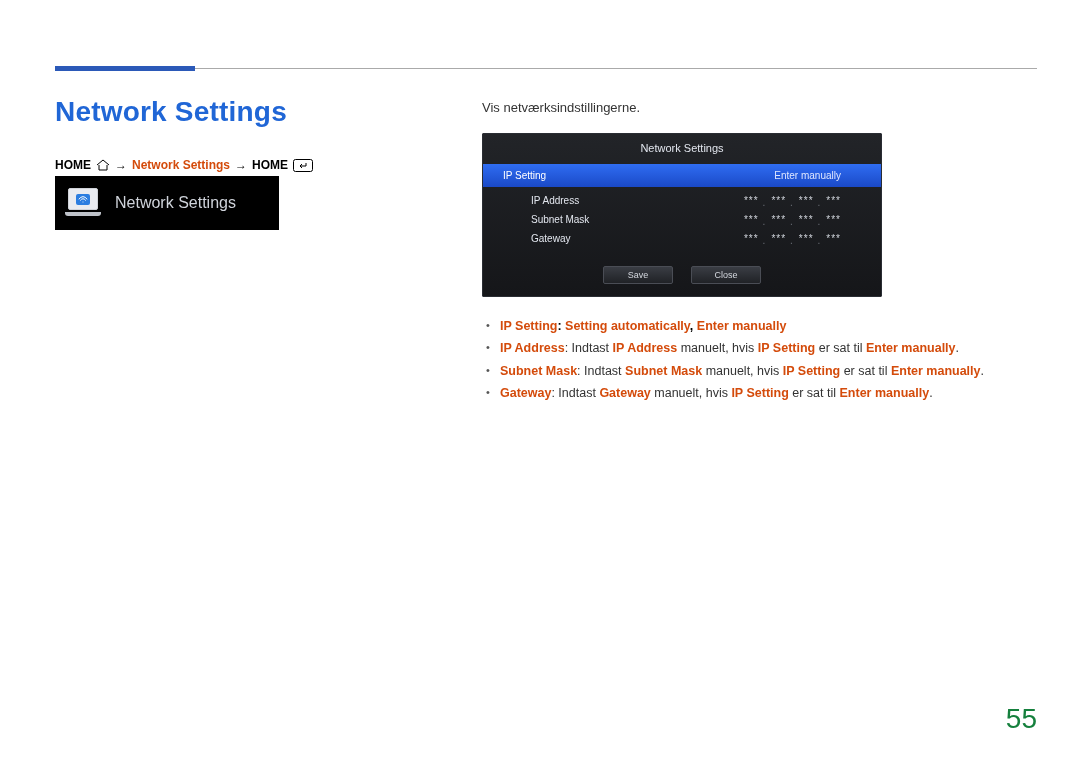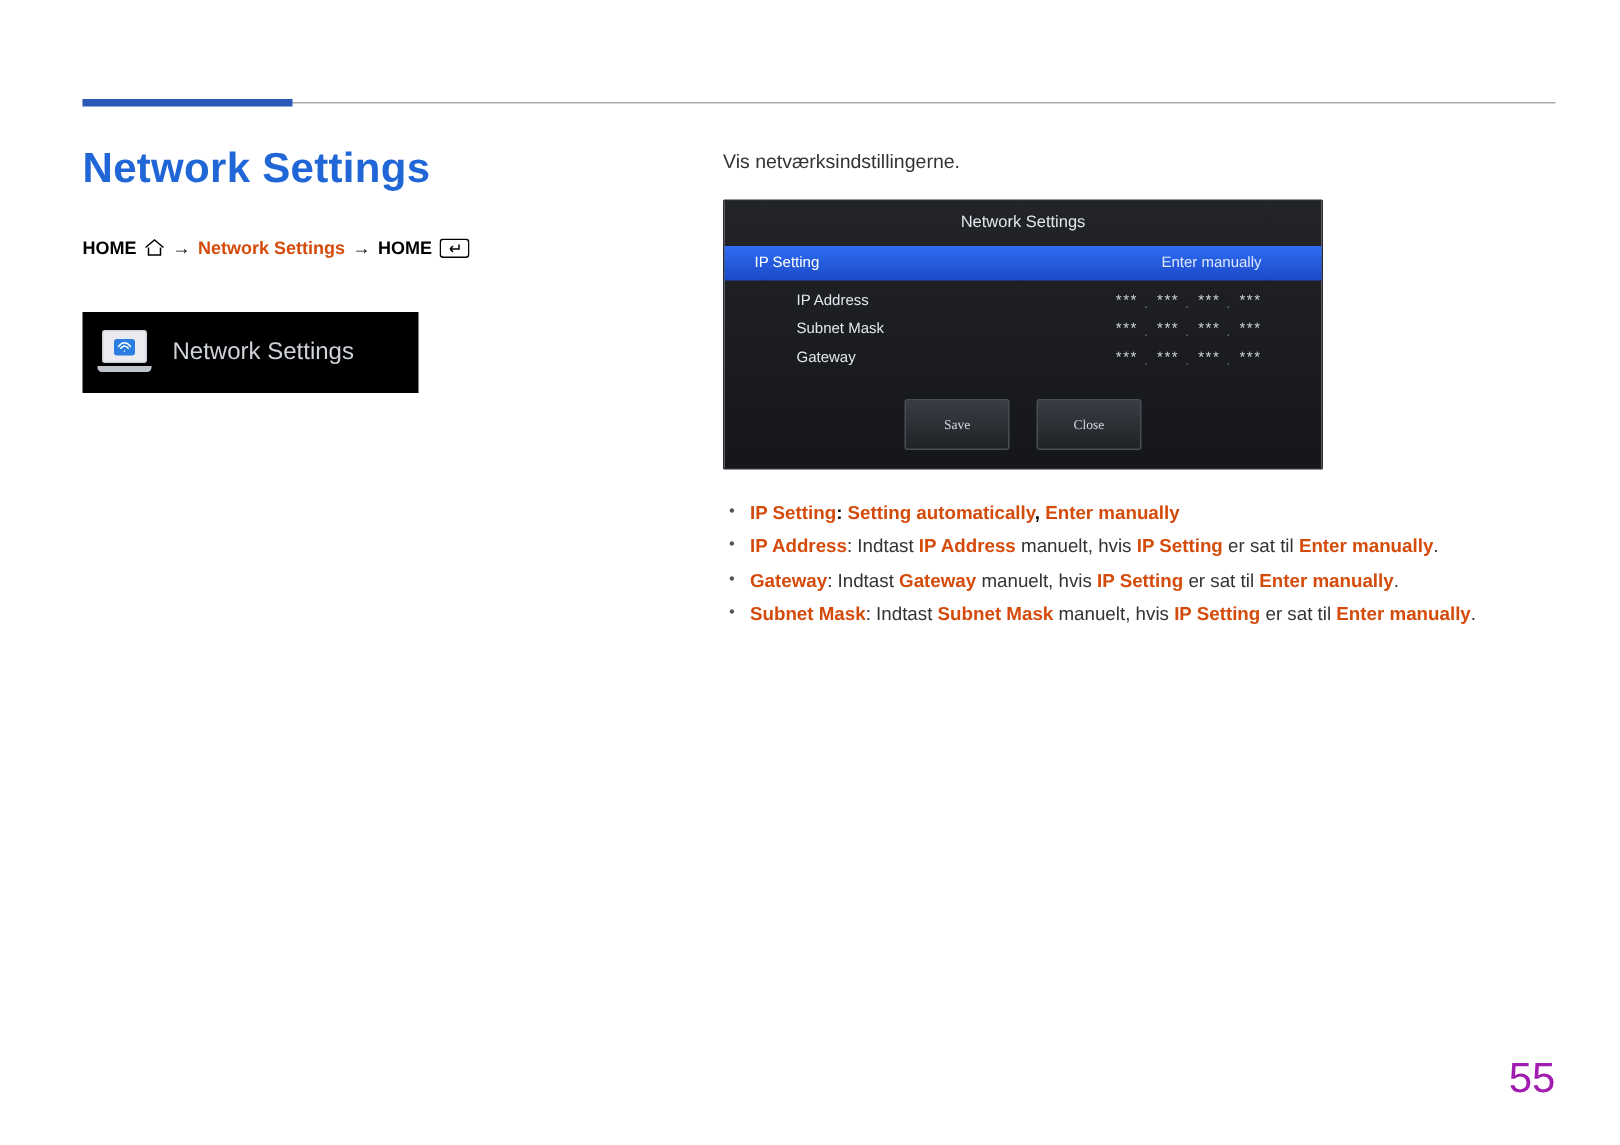--- a/index.html
+++ b/index.html
@@ -36,21 +36,21 @@
     color: #2066d6;
     font-size: 28px;
     font-weight: 600;
     margin-bottom: 30px;
     letter-spacing: 0.2px;
   }
   .breadcrumb {
     font-size: 12px;
     color: #000;
     font-weight: 700;
-    margin-bottom: 36px;
+    margin-bottom: 4px;
     display: flex;
     align-items: center;
     gap: 5px;
     flex-wrap: wrap;
   }
   .breadcrumb .hl { color: #d44b0b; font-weight: 700; }
   .breadcrumb .arrow { color: #000; font-weight: 400; }
   .bc-icon { display: inline-flex; align-items: center; }
   .thumb-card {
     width: 224px;
@@ -150,30 +150,29 @@
   }
   .panel-row.selected .rv { color: #dfe7ff; font-size: 10px; }
   .panel-buttons {
     display: flex;
     justify-content: center;
     gap: 18px;
     margin-top: 18px;
   }
   .pbtn {
     width: 70px;
-    height: 34px;
+    height: 18px;
     background: linear-gradient(#3a3d44, #202226);
     border: 1px solid #4a4d55;
     color: #d5d8df;
     font-size: 9px;
     display: flex;
     align-items: center;
     justify-content: center;
     border-radius: 2px;
-    font-family: Liberation Serif, serif;
   }
 
   .bullets {
     list-style: none;
     font-size: 12.5px;
     line-height: 1.55;
   }
   .bullets li {
     position: relative;
     padding-left: 18px;
@@ -188,21 +187,21 @@
     font-size: 11px;
   }
   .hl { color: #d44b0b; font-weight: 700; }
   .blk { color: #000; font-weight: 700; }
 
   .page-num {
     position: absolute;
     right: 43px;
     bottom: 28px;
     font-size: 28px;
-    color: #a21caf;
+    color: #15803d;
     font-weight: 300;
   }
 </style>
 </head>
 <body>
 
 <div class="top-border"></div>
 <div class="top-accent"></div>
 
 <div class="left-col">
@@ -271,21 +270,21 @@
   </div>
 
   <ul class="bullets">
     <li>
       <span class="hl">IP Setting</span><span class="blk">: </span><span class="hl">Setting automatically</span><span class="blk">, </span><span class="hl">Enter manually</span>
     </li>
     <li>
       <span class="hl">IP Address</span><span>: Indtast </span><span class="hl">IP Address</span><span> manuelt, hvis </span><span class="hl">IP Setting</span><span> er sat til </span><span class="hl">Enter manually</span><span>.</span>
     </li>
     <li>
+      <span class="hl">Subnet Mask</span><span>: Indtast </span><span class="hl">Subnet Mask</span><span> manuelt, hvis </span><span class="hl">IP Setting</span><span> er sat til </span><span class="hl">Enter manually</span><span>.</span>
+    </li>
+    <li>
       <span class="hl">Gateway</span><span>: Indtast </span><span class="hl">Gateway</span><span> manuelt, hvis </span><span class="hl">IP Setting</span><span> er sat til </span><span class="hl">Enter manually</span><span>.</span>
-    </li>
-    <li>
-      <span class="hl">Subnet Mask</span><span>: Indtast </span><span class="hl">Subnet Mask</span><span> manuelt, hvis </span><span class="hl">IP Setting</span><span> er sat til </span><span class="hl">Enter manually</span><span>.</span>
     </li>
   </ul>
 </div>
 
 <div class="page-num">55</div>
 
 </body></html>

